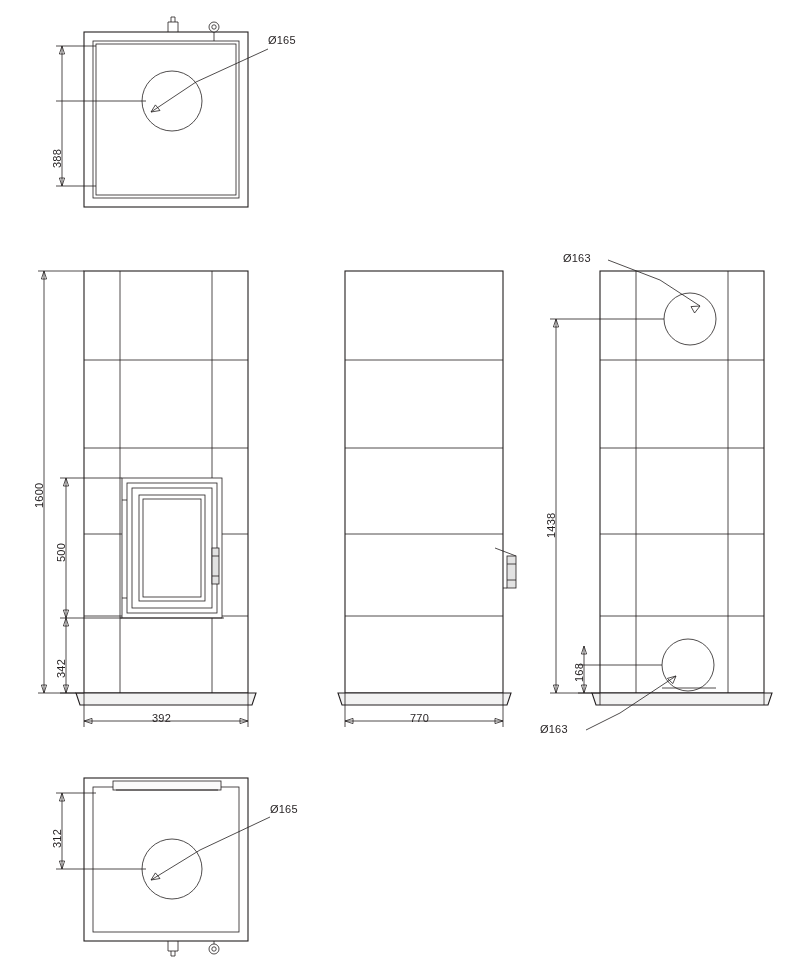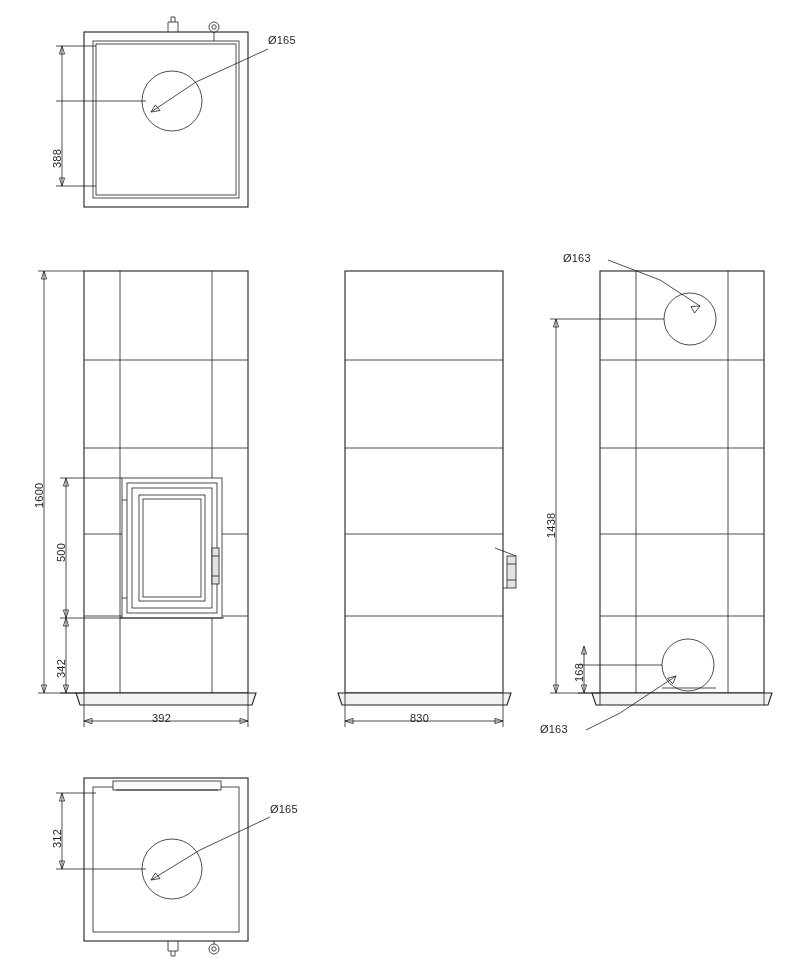--- a/index.html
+++ b/index.html
@@ -224,21 +224,21 @@
   <div class="dimlabel vert" style="left:51px; top:160px;">388</div>
 
   <div class="dimlabel vert" style="left:33px; top:500px;">1600</div>
 
   <div class="dimlabel vert" style="left:55px; top:554px;">500</div>
 
   <div class="dimlabel vert" style="left:55px; top:670px;">342</div>
 
   <div class="dimlabel" style="left:152px; top:704px;">392</div>
 
-  <div class="dimlabel" style="left:410px; top:704px;">830</div>
+  <div class="dimlabel" style="left:410px; top:704px;">770</div>
 
   <div class="dimlabel" style="left:563px; top:244px;">Ø163</div>
 
   <div class="dimlabel vert" style="left:545px; top:530px;">1438</div>
 
   <div class="dimlabel vert" style="left:573px; top:674px;">168</div>
 
   <div class="dimlabel" style="left:540px; top:715px;">Ø163</div>
 
   <div class="dimlabel vert" style="left:51px; top:840px;">312</div>

